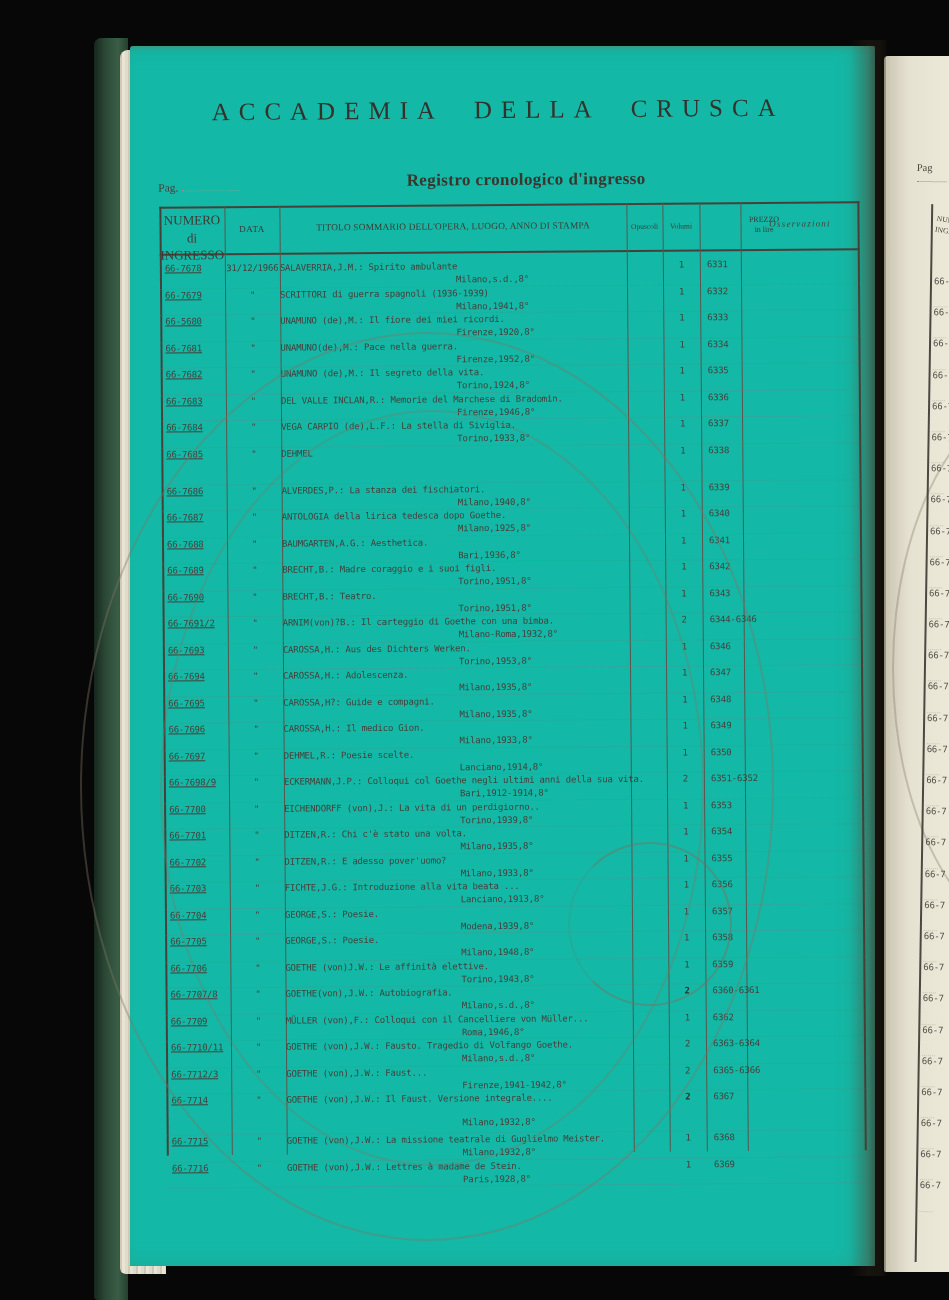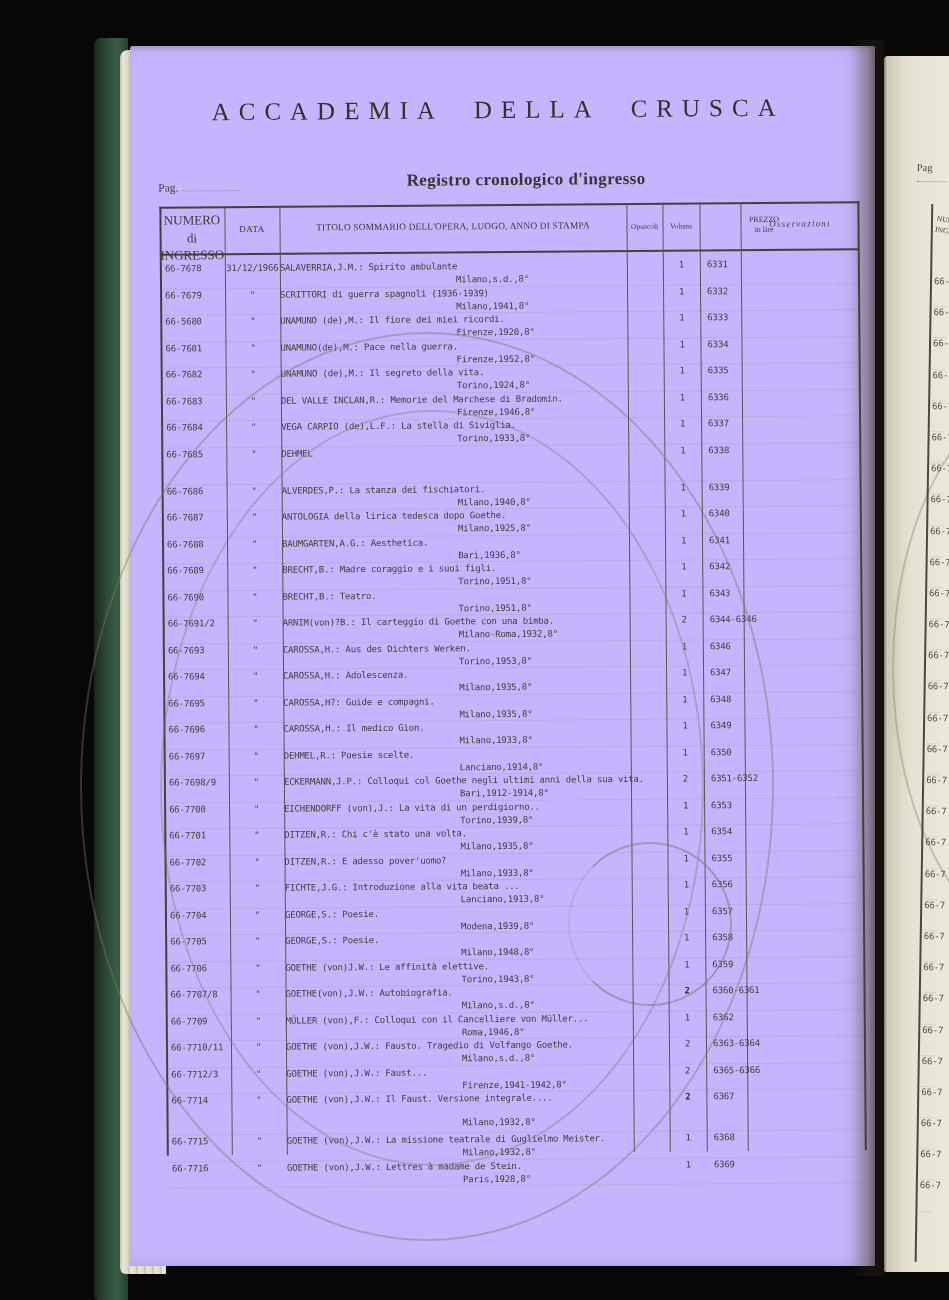--- a/index.html
+++ b/index.html
@@ -7,21 +7,21 @@
          font-family:"DejaVu Sans Mono",monospace;}
   
   .spine{position:absolute;left:94px;top:38px;width:34px;height:1262px;
          background:linear-gradient(90deg,#16271d 0%,#2c4a37 35%,#3a5d46 70%,#24402f 100%);
          border-radius:7px 0 0 4px;}
   .page-stack{position:absolute;left:120px;top:50px;width:46px;height:1224px;
          background:repeating-linear-gradient(90deg,#cfc9b6 0 2px,#e9e5d6 2px 5px,#dfdaca 5px 8px);
          border-radius:8px 0 0 6px;}
   .main-page{position:absolute;left:130px;top:46px;width:745px;height:1220px;
          background:linear-gradient(180deg,#f0edе0 0%,#eeebde 40%,#ebe8da 100%);
-         background-color:#c4b5fd;
+         background-color:#14b8a6;
          box-shadow:inset -22px 0 26px -12px rgba(96,82,58,.5), inset 0 4px 6px -4px rgba(120,110,85,.6);
          border-radius:3px 2px 0 0;}
   .content{position:absolute;inset:0;transform:rotate(-0.45deg);transform-origin:370px 620px;color:#3c3832;}
 
   .academy{position:absolute;left:0;top:50px;width:745px;margin:0;text-align:center;
          font-family:"Liberation Serif",serif;font-weight:400;font-size:25px;color:#34312b;
          letter-spacing:9px;word-spacing:16px;}
   .register{position:absolute;left:120px;top:124px;width:560px;margin:0;text-align:center;
          font-family:"Liberation Serif",serif;font-weight:600;font-size:17px;color:#3a362f;letter-spacing:.4px;}
   .pagline{position:absolute;left:32px;top:133px;font-family:"Liberation Serif",serif;font-size:11.5px;color:#45413a;}
@@ -41,21 +41,21 @@
   .h-opu{left:465px;width:40px;top:19px;font-size:7.5px;}
   .h-vol{left:503px;width:37px;top:19px;font-size:7.5px;}
   .h-prz{left:540px;width:41px;top:13px;font-size:8px;line-height:1.3;padding-left:44px;}
   .h-oss{left:581px;width:119px;top:17px;font-size:9px;font-style:italic;letter-spacing:1.2px;color:#45413a;}
 
   .rows{position:absolute;left:0;top:56px;width:700px;}
   .entry{position:relative;height:25.5px;border-bottom:1px dotted rgba(125,115,95,.26);}
   .entry.tall{height:36px;}
   .entry.tall2{height:40px;}
   .entry span{position:absolute;font-size:9px;line-height:1;color:#45413a;letter-spacing:-.2px;white-space:nowrap;}
-  .c.num{left:5px;top:2px;}
+  .c.num{left:5px;top:2px;text-decoration:underline;}
   .c.dat{left:65px;width:55px;top:2px;text-align:center;}
   .c.tit{left:120px;top:2px;width:360px;height:100%;}
   .t1{left:0;top:0;}
   .t2{left:176px;top:13px;color:#4a463f;}
   .tall2 .t2{top:24px;}
   .c.vol{left:503px;width:37px;top:2px;text-align:center;}
   .c.vol.em{font-weight:bold;color:#332f29;}
   .c.prz{left:547px;top:2px;}
 
   

